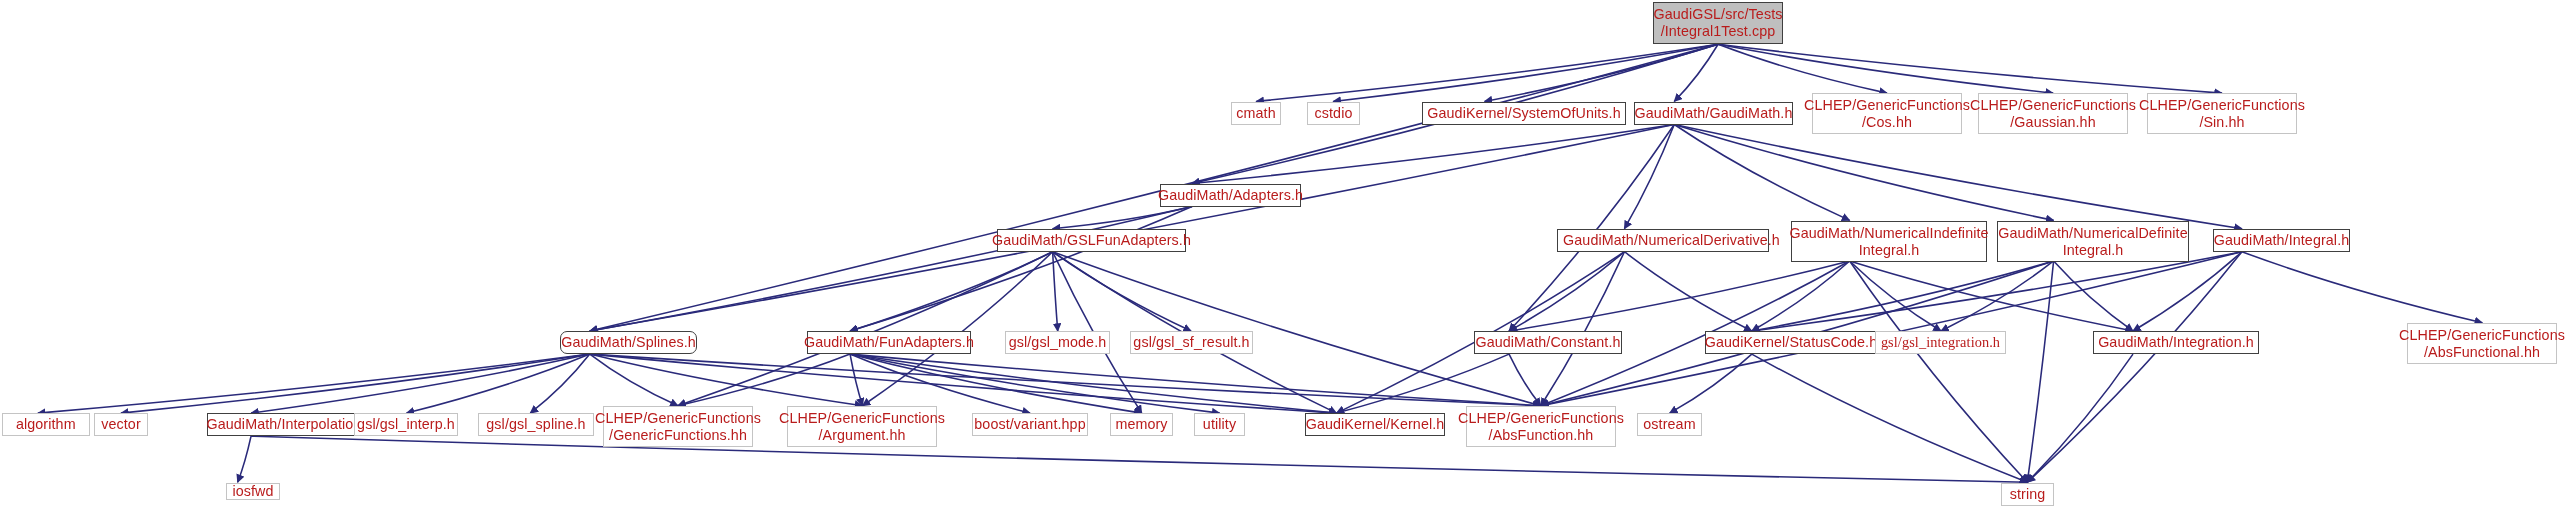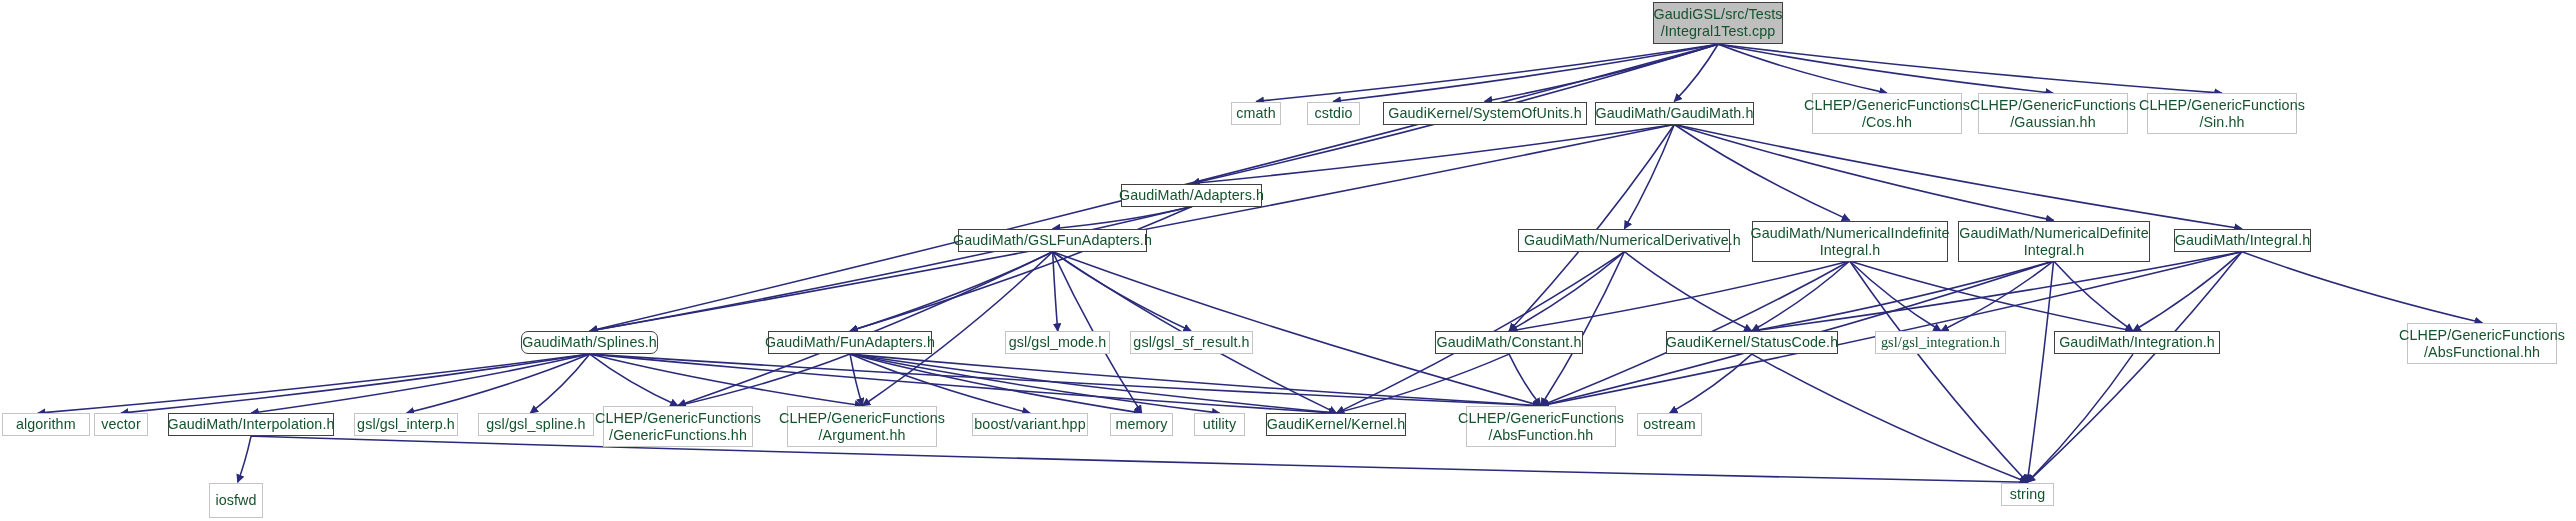--- a/index.html
+++ b/index.html
@@ -25,29 +25,30 @@
   }
   .node {
     position: absolute;
     box-sizing: border-box;
     display: flex;
     align-items: center;
     justify-content: center;
     text-align: center;
     background: #ffffff;
     border: 0.9px solid #c4c4c4;
-    color: #14532d;
+    color: #b91c1c;
     font-size: 14.3px;
     line-height: 16.6px;
     white-space: pre-line;
     letter-spacing: 0.1px;
     z-index: 5;
   }
   .node.strong {
     border: 1.8px solid #404040;
+    margin-left: 39px;
   }
   .node.root {
     background: #bfbfbf;
     border: 1.8px solid #404040;
   }
 </style>
 </head>
 <body>
 
 <div id="graph">
@@ -170,17 +171,17 @@
 /GenericFunctions.hh</div>
       <div class="node" style="left: 787px; top: 406px; width: 150px; height: 41px;">CLHEP/GenericFunctions
 /Argument.hh</div>
       <div class="node" style="left: 972px; top: 413px; width: 116px; height: 23px;">boost/variant.hpp</div>
       <div class="node" style="left: 1110px; top: 413px; width: 63px; height: 23px;">memory</div>
       <div class="node" style="left: 1194px; top: 413px; width: 51px; height: 23px;">utility</div>
       <div class="node strong" style="left: 1266px; top: 413px; width: 140px; height: 23px;">GaudiKernel/Kernel.h</div>
       <div class="node" style="left: 1466px; top: 406px; width: 150px; height: 41px;">CLHEP/GenericFunctions
 /AbsFunction.hh</div>
       <div class="node" style="left: 1637px; top: 413px; width: 65px; height: 23px;">ostream</div>
-      <div class="node" style="left: 209px; top: 483px; width: 54px; height: 35px;">iosfwd</div>
+      <div class="node" style="left: 226px; top: 483px; width: 54px; height: 17px;">iosfwd</div>
       <div class="node" style="left: 2001px; top: 483px; width: 53px; height: 23px;">string</div>
     </div>
 </div>
 
 
 </body></html>

